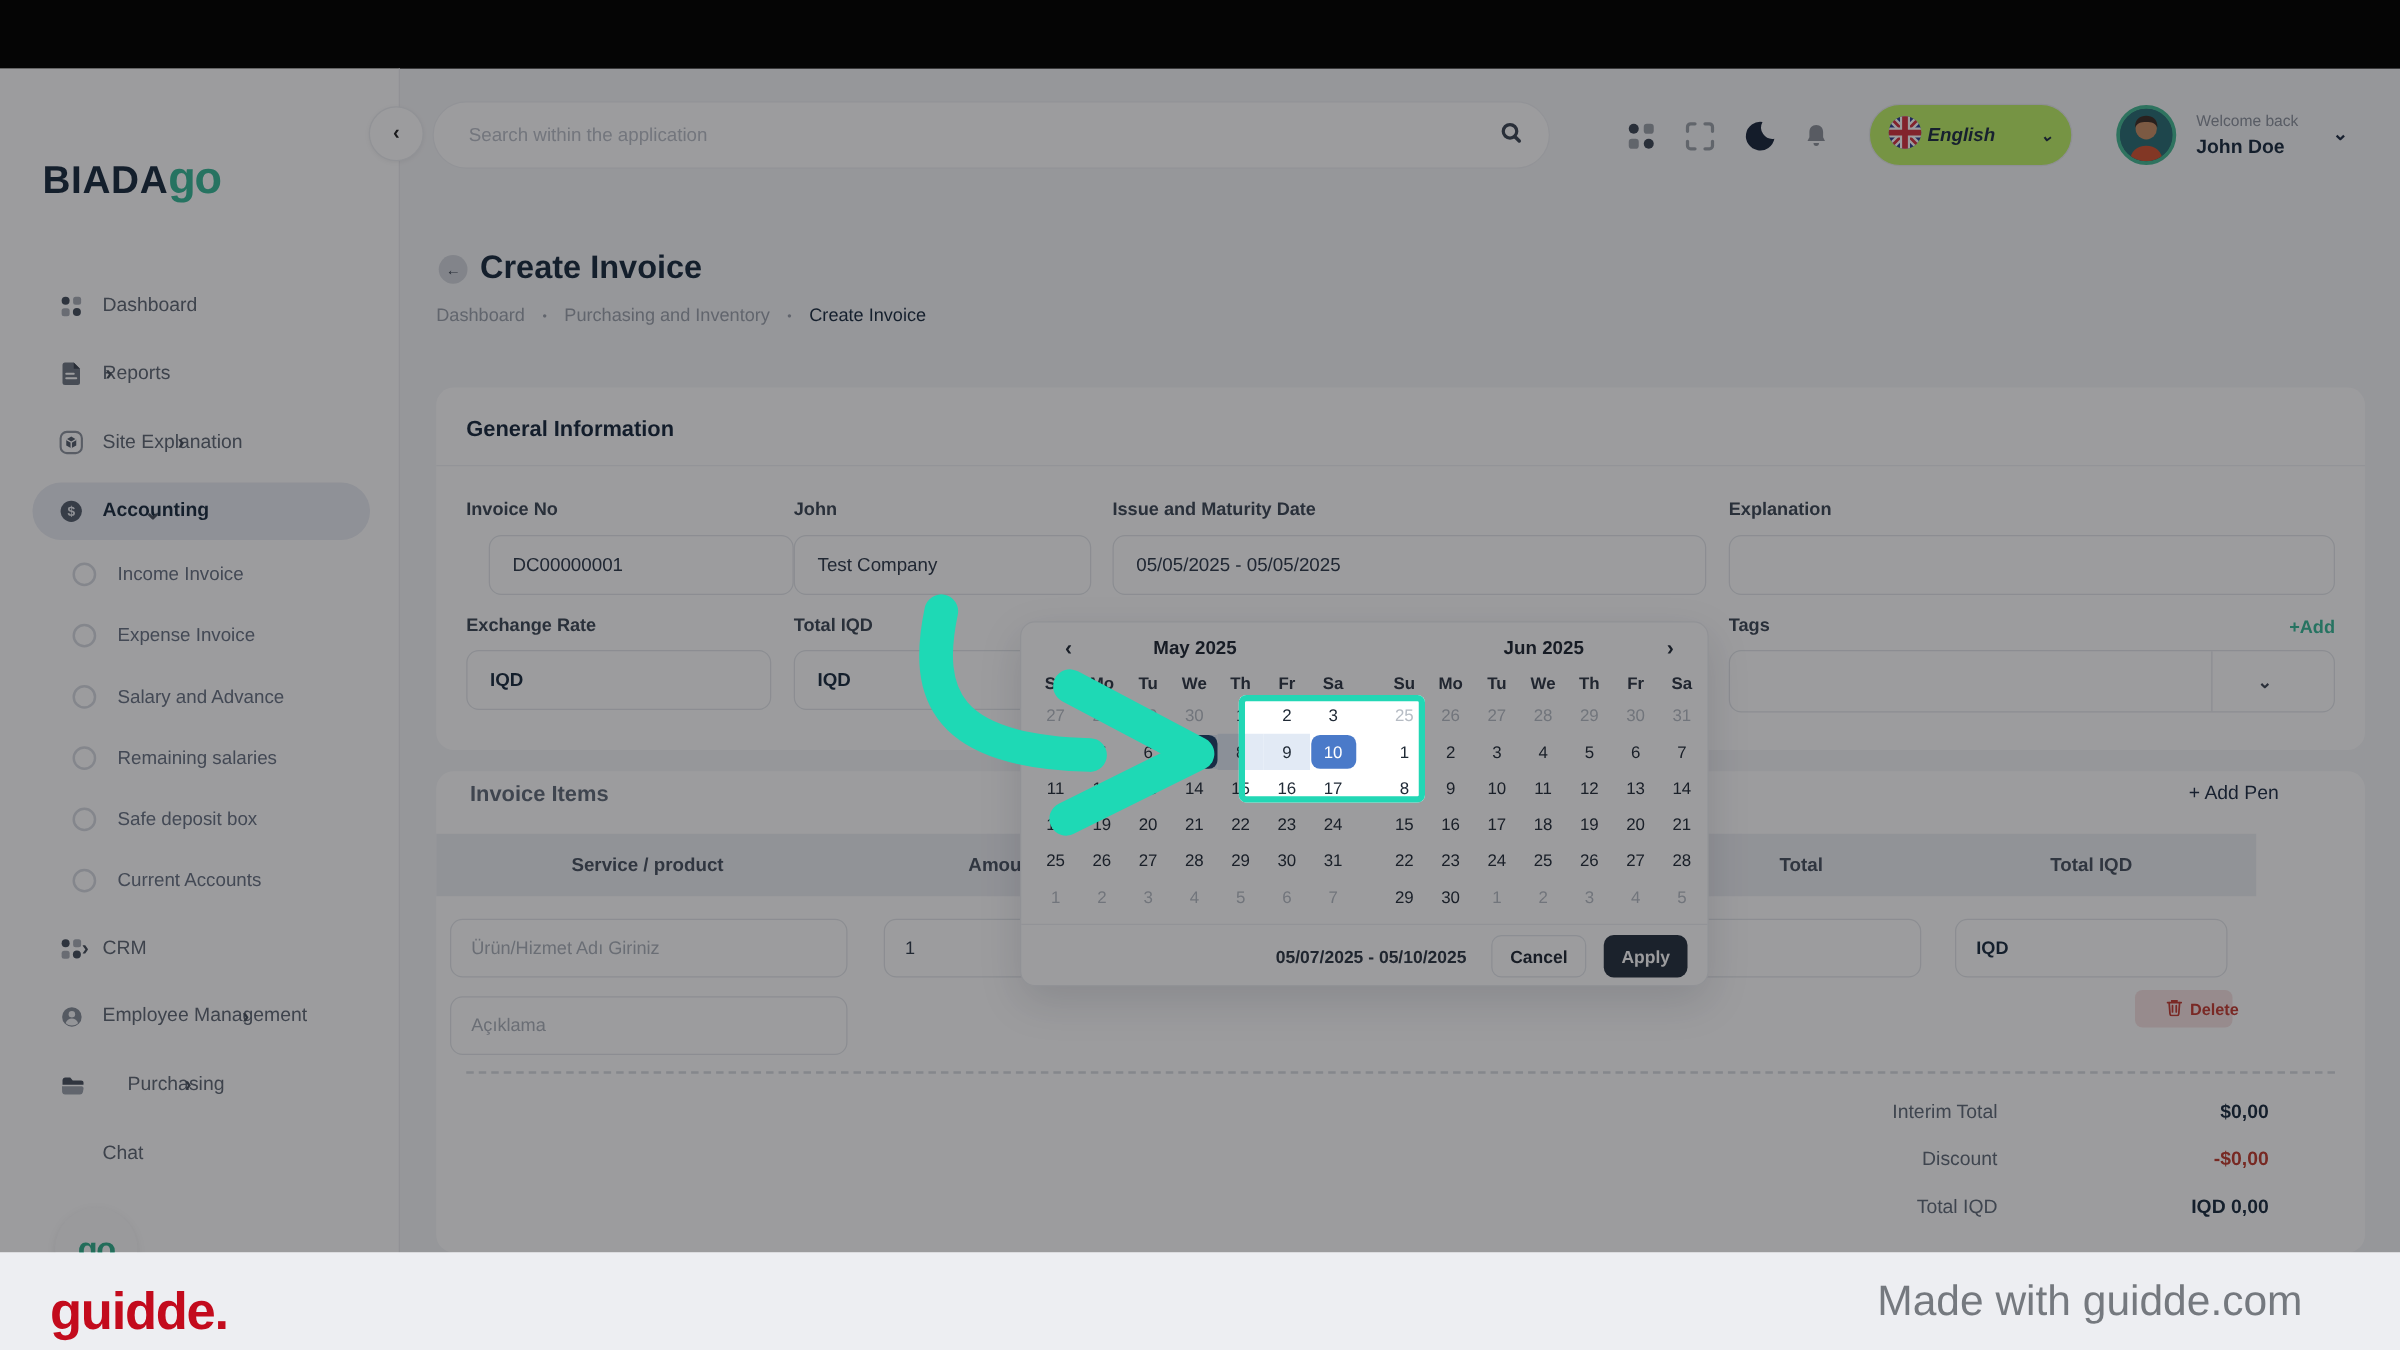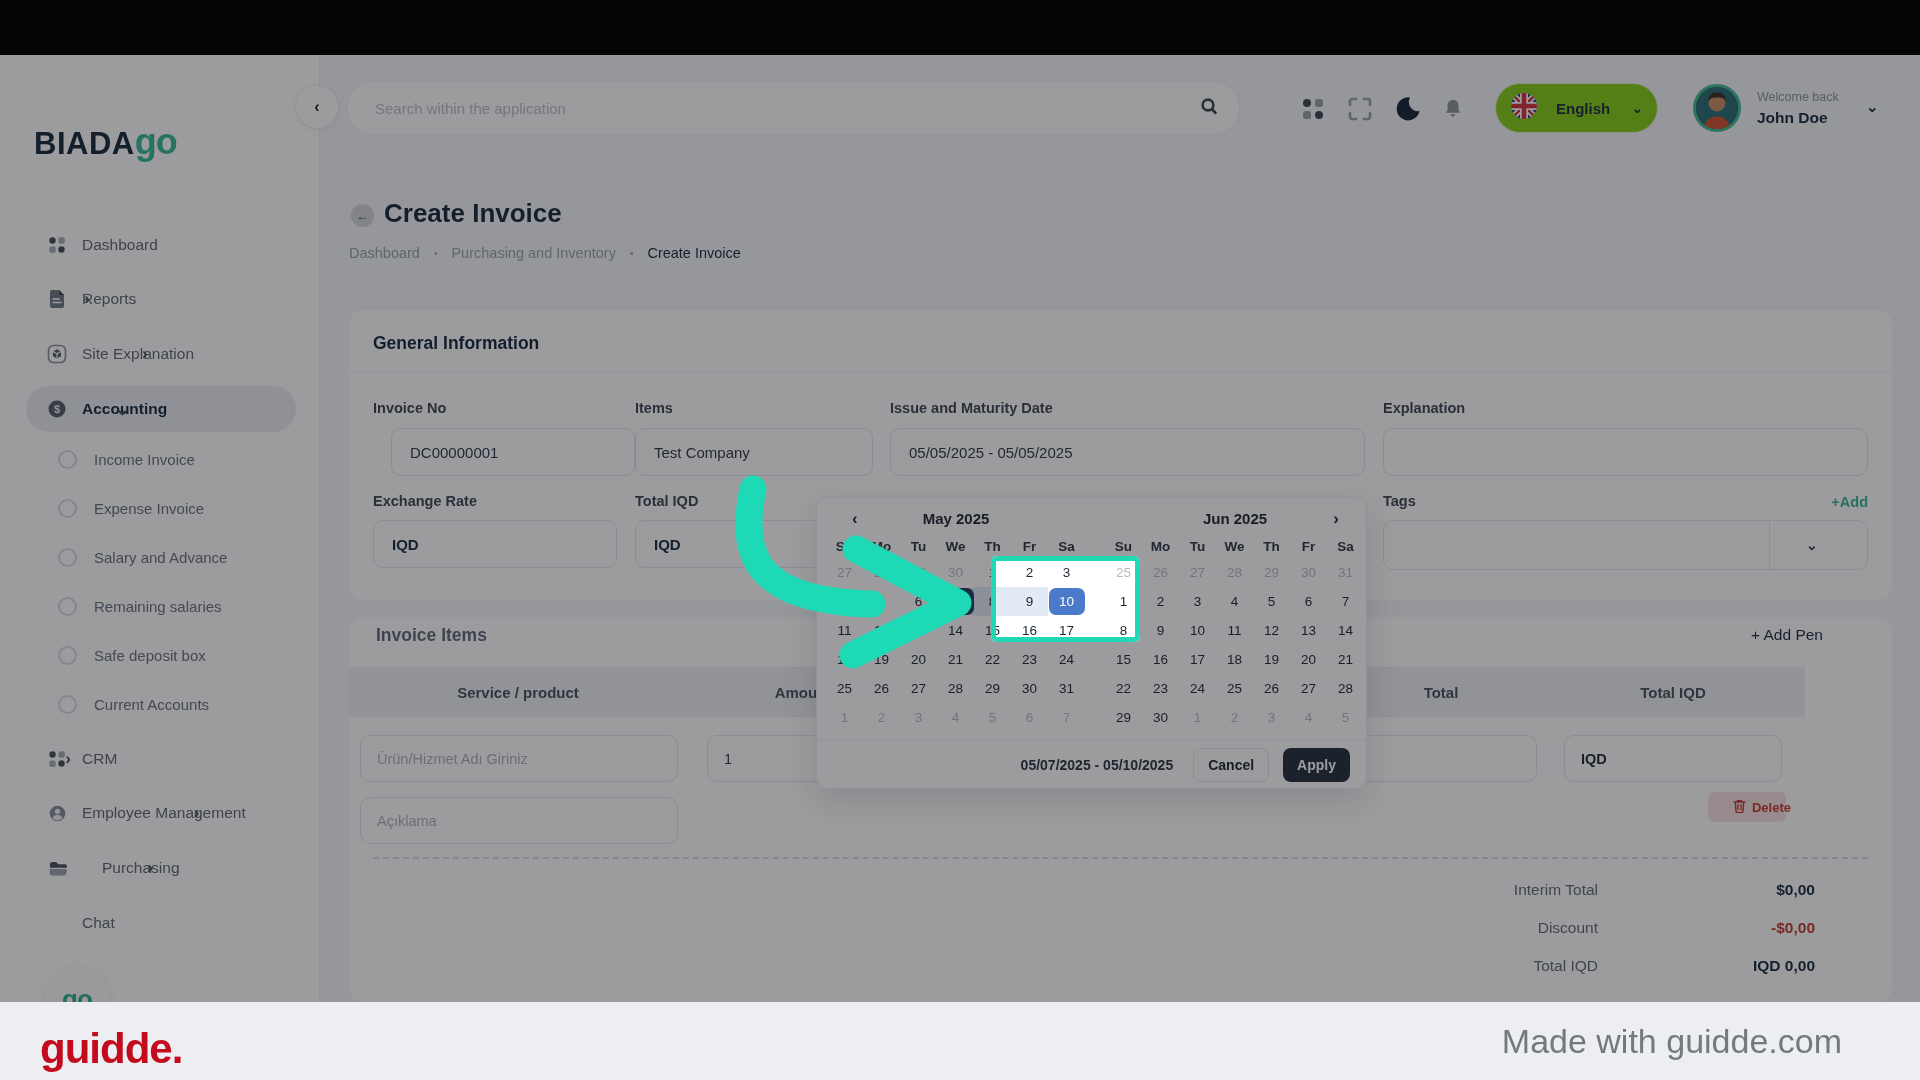--- a/index.html
+++ b/index.html
@@ -30,21 +30,21 @@
   #go-badge{left:44px;top:911px;width:66px;height:66px;border-radius:50%;background:#fbfbfc;box-shadow:0 2px 8px rgba(0,0,0,.08);display:flex;align-items:center;justify-content:center;color:#2fae8b;font-weight:800;font-size:26px;letter-spacing:-1px;}
   #go-count{left:94px;top:950px;width:28px;height:28px;border-radius:50%;background:#1b2433;color:#fff;font-size:13px;font-weight:700;display:flex;align-items:center;justify-content:center;border:3px solid #fff;}
   #notif-row{left:46px;top:973px;display:flex;align-items:center;gap:14px;}
   #notif-row .lbl{font-size:15.5px;color:#5d6673;}
 
   
   #collapse-btn{left:295px;top:85px;width:44px;height:44px;border-radius:50%;background:#fff;border:1px solid #eceef1;box-shadow:0 1px 4px rgba(0,0,0,.06);display:flex;align-items:center;justify-content:center;font-size:16px;font-weight:700;color:#222;z-index:5;}
   #search{left:346px;top:81px;width:894px;height:54px;border-radius:27px;background:#fff;border:1px solid #eef0f3;display:flex;align-items:center;padding:0 20px 0 28px;}
   #search .ph{flex:1;font-size:15px;color:#b9bec7;}
   #icon-cluster{left:1300px;top:95px;display:flex;align-items:center;gap:21px;}
-  #lang-pill{left:1495px;top:83px;width:163px;height:50px;border-radius:25px;background:#84cc16;border:1px solid #e7e9ee;display:flex;align-items:center;padding:0 14px;gap:18px;}
+  #lang-pill{left:1495px;top:83px;width:163px;height:50px;border-radius:25px;background:#bef264;border:1px solid #e7e9ee;display:flex;align-items:center;padding:0 14px;gap:4px;font-style:italic;}
   #lang-pill .lbl{font-size:15px;font-weight:600;color:#1b2a41;flex:1;}
   #lang-pill .chev{font-size:13px;color:#1b2a41;font-weight:700;}
   #avatar{left:1693px;top:84px;width:48px;height:48px;border-radius:50%;border:3px solid #43b893;overflow:hidden;background:#276b72;}
   #welcome{left:1757px;top:90px;font-size:12.5px;color:#8a919c;}
   #username{left:1757px;top:109px;font-size:15.5px;font-weight:700;color:#16283c;}
   #user-chev{left:1866px;top:98px;font-size:15px;font-weight:700;color:#1b2a41;}
 
   
   #back-circle{left:351px;top:204px;width:23px;height:23px;border-radius:50%;background:#d2d6dc;display:flex;align-items:center;justify-content:center;font-size:12px;color:#3c4553;}
   #page-title{left:384px;top:198px;font-size:26px;font-weight:800;color:#16283c;}
@@ -314,21 +314,21 @@
 
   <div class="abs card" id="card-general"></div>
   <div class="abs" id="gi-heading">General Information</div>
   <div class="abs" id="gi-divider"></div>
 
   <div class="abs f-label" style="left:373px;top:400px;">Invoice No</div>
   <div class="abs f-input" style="left:391px;top:428px;width:244px;">
       <span>DC00000001</span>
     </div>
 
-  <div class="abs f-label" style="left:635px;top:400px;">Items</div>
+  <div class="abs f-label" style="left:635px;top:400px;">John</div>
   <div class="abs f-input" style="left:635px;top:428px;width:238px;">
       <span>Test Company</span>
     </div>
 
   <div class="abs f-label" style="left:890px;top:400px;">Issue and Maturity Date</div>
   <div class="abs f-input" style="left:890px;top:428px;width:475px;">
       <span>05/05/2025 - 05/05/2025</span>
     </div>
 
   <div class="abs f-label" style="left:1383px;top:400px;">Explanation</div>

